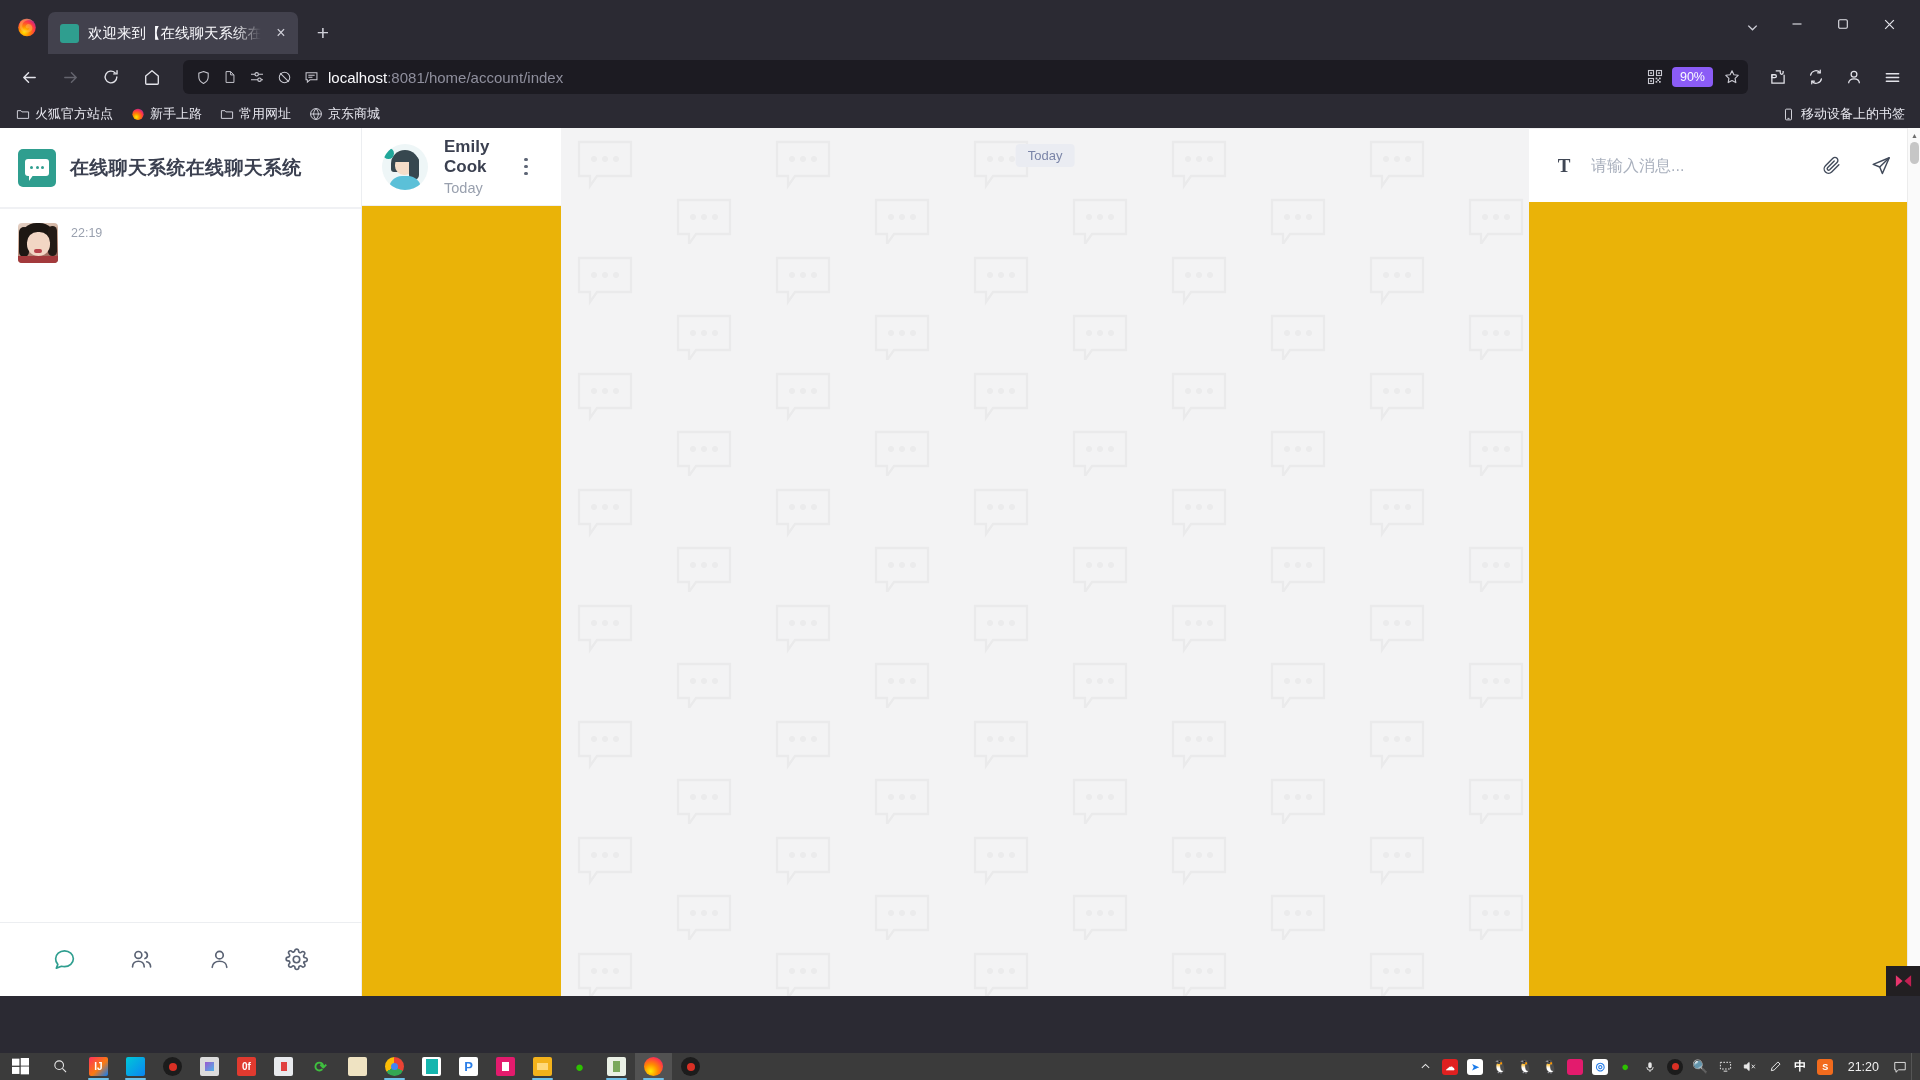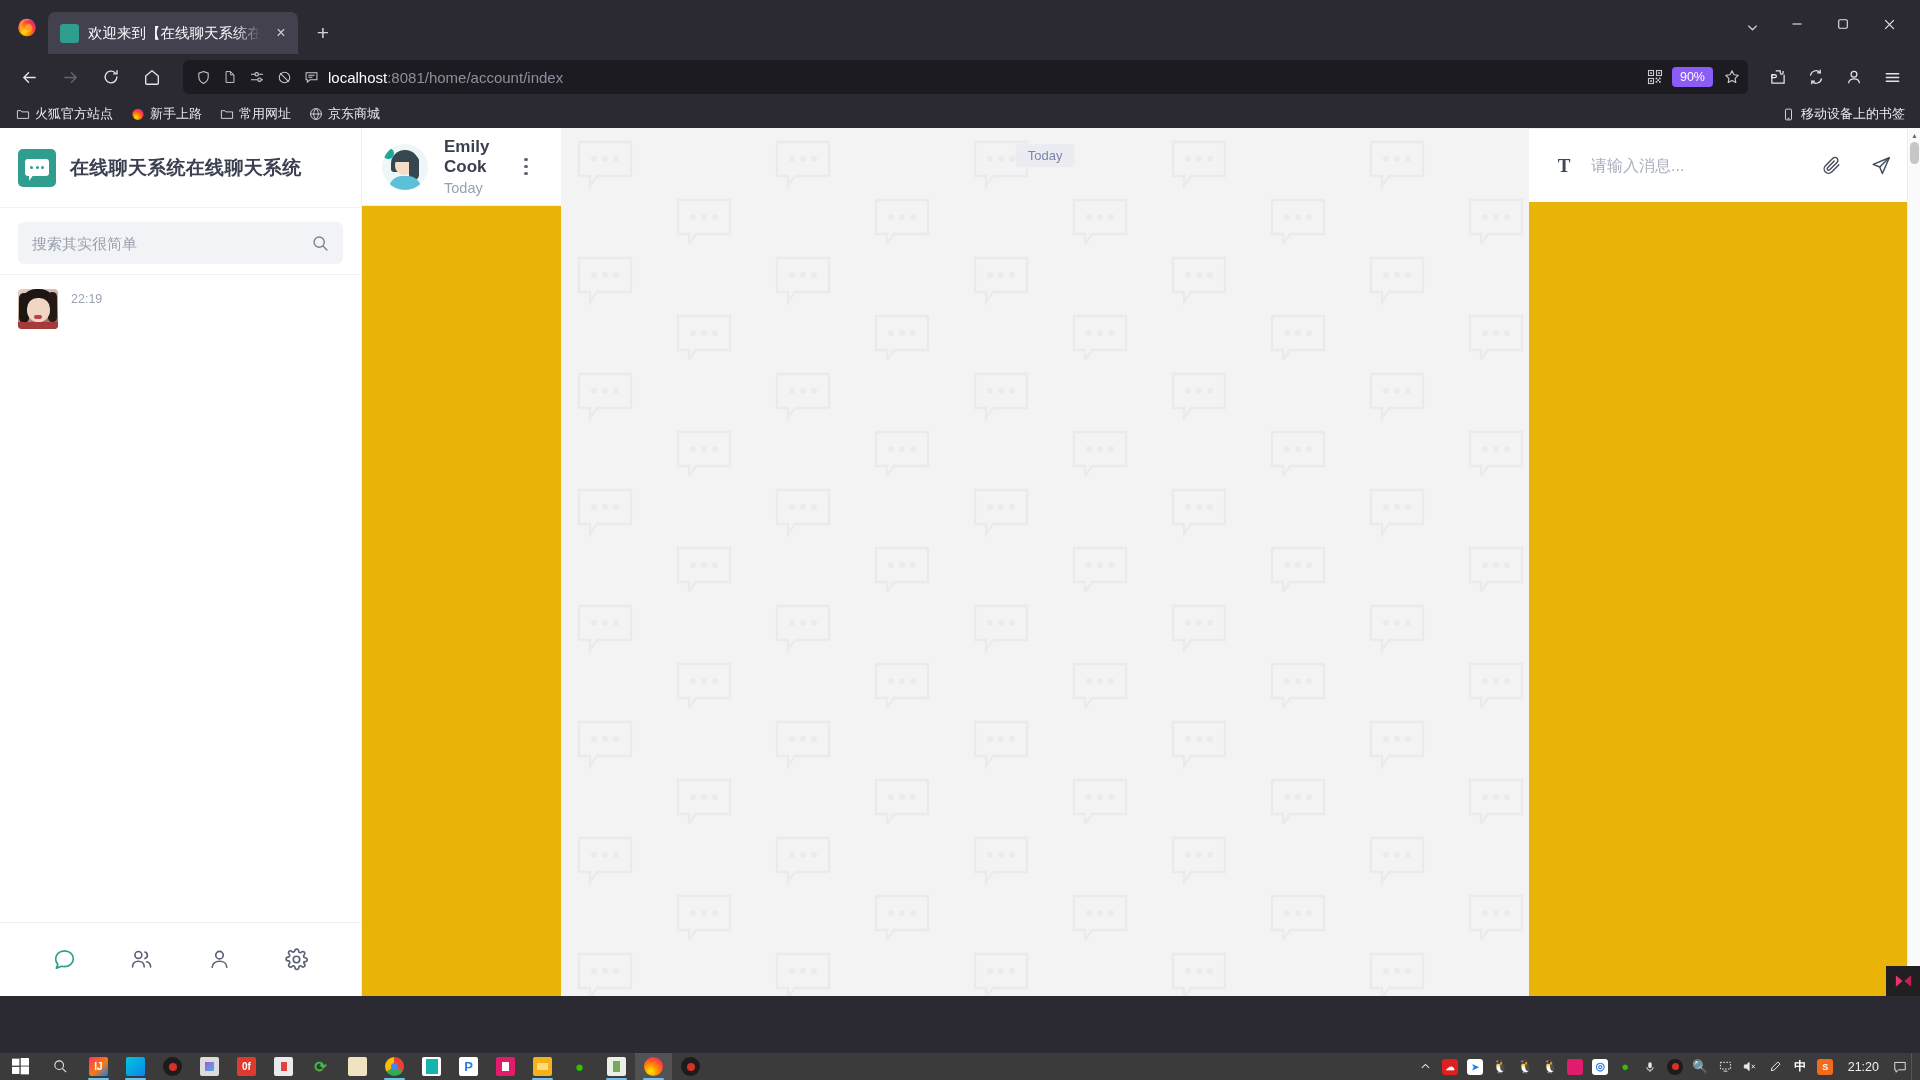--- a/index.html
+++ b/index.html
@@ -394,31 +394,20 @@
         <div class="brand-logo">
           <span class="bb">
               <i></i>
               <i></i>
               <i></i>
             </span>
         </div>
         <div class="brand-title">在线聊天系统在线聊天系统</div>
       </div>
 
-      <div class="searchwrap">
-        <div class="searchbox">
-          <input value="" placeholder="搜索其实很简单" style="">
-          <span class="sic">
-            <svg width="17" height="17" viewBox="0 0 18 18" fill="none" stroke="currentColor" stroke-width="1.5" stroke-linecap="round">
-                <circle cx="7.6" cy="7.6" r="5.4"></circle>
-                <path d="M11.6 11.6l4.2 4.2"></path>
-              </svg>
-          </span>
-        </div>
-      </div>
 
       <div class="chatlist">
         <div class="chat-item">
           <div class="avatar-sq">
             <span class="hair"></span>
               <span class="hair2"></span>
               <span class="hair3"></span>
             <span class="face"></span>
               <span class="lip"></span>
               <span class="body"></span>

